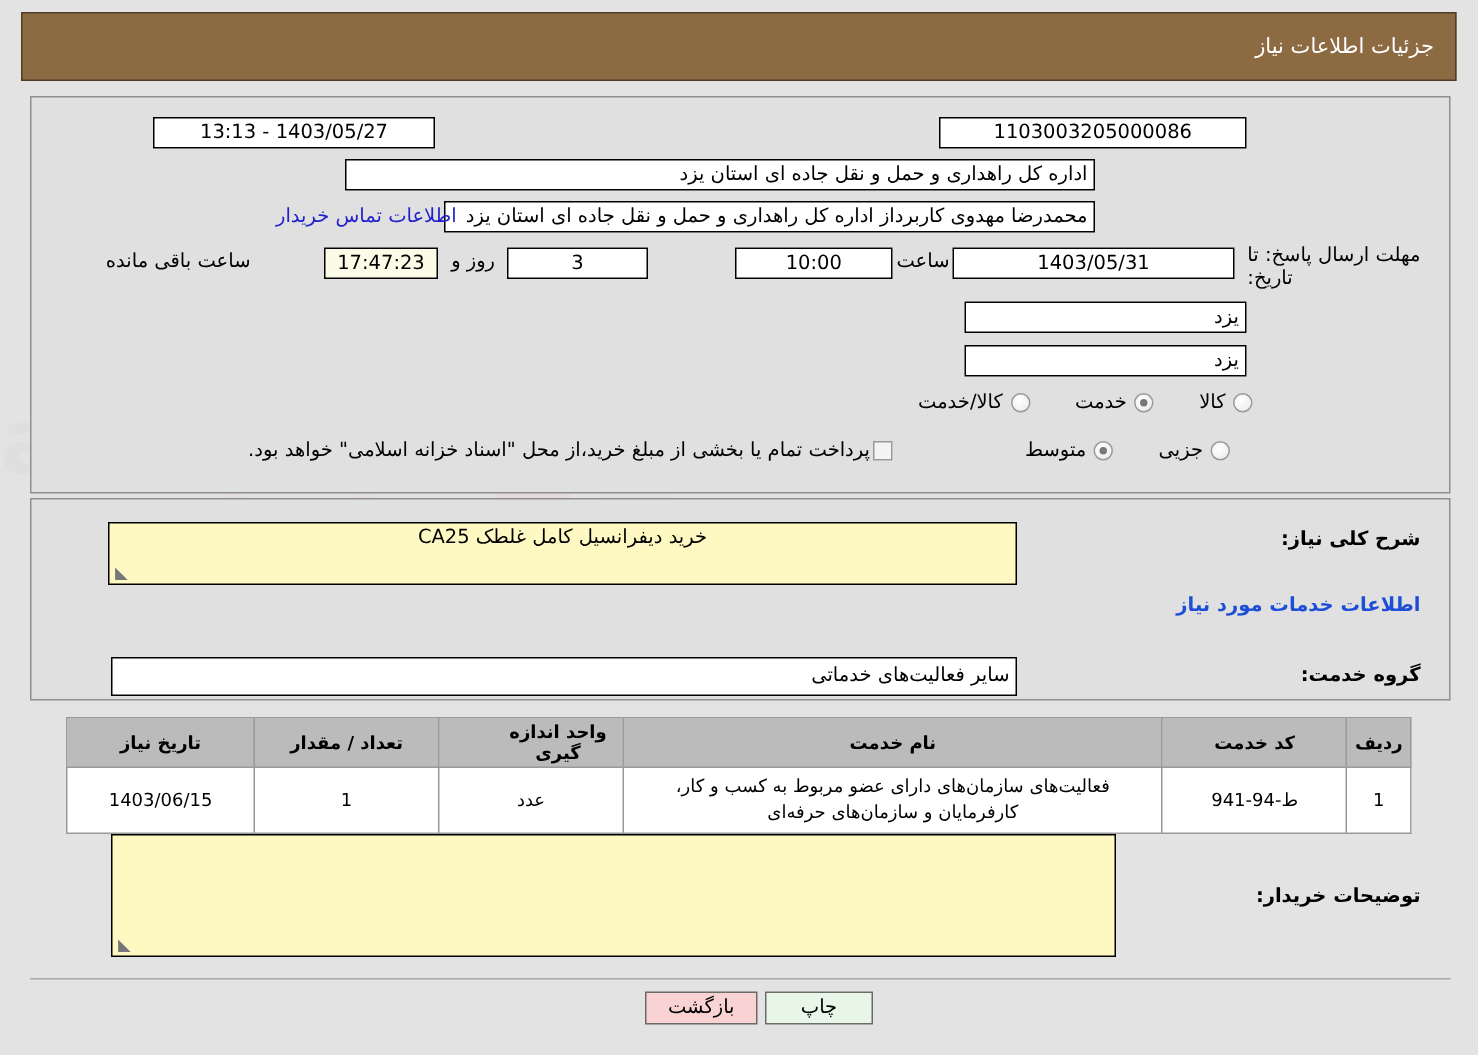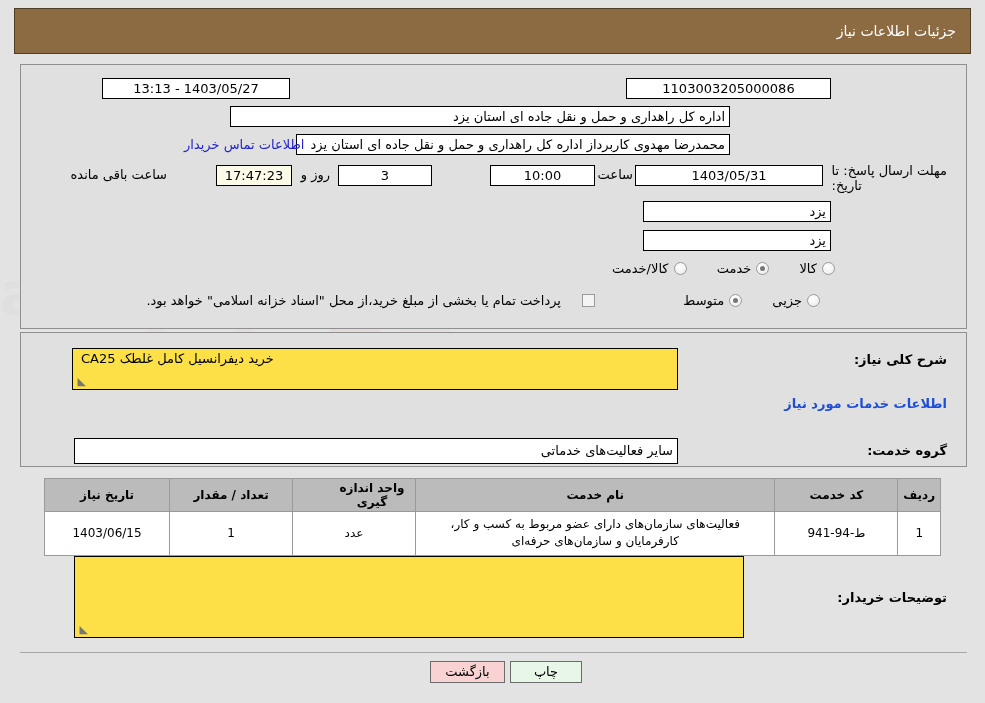--- a/index.html
+++ b/index.html
@@ -108,25 +108,25 @@
     width: 13px; height: 13px;
     border: 1px solid #9a9a9a;
     background: #f4f4f4;
     vertical-align: middle;
   }
   .opt { display: inline-flex; align-items: center; gap: 5px; margin-left: 26px; }
   .opt .cap { font-size: 13px; }
 
   
   .ta {
-    background: #fde047;
+    background: #fef9c3;
     border: 1px solid #000;
     font-size: 13px;
     padding: 2px 8px;
-    text-align: left;
+    text-align: center;
     position: relative;
     overflow: hidden;
   }
   .ta .grip {
     position: absolute;
     left: 3px; bottom: 2px;
     width: 10px; height: 10px;
     color: #777;
     font-size: 11px;
     line-height: 10px;
@@ -286,21 +286,21 @@
   <div style="position:absolute; right:165px; top:293px; z-index:3;">
     <span class="opt">
       <span class="radio"></span>
       <span class="cap">جزیی</span>
     </span>
     <span class="opt">
       <span class="radio on"></span>
       <span class="cap">متوسط</span>
     </span>
   </div>
-  <div style="position:absolute; right:390px; top:293px; z-index:3; display:flex; align-items:center; gap:21px;">
+  <div style="position:absolute; right:390px; top:293px; z-index:3; display:flex; align-items:center; gap:2px;">
     <span class="chk"></span>
     <span class="lbl">پرداخت تمام یا بخشی از مبلغ خرید،از محل "اسناد خزانه اسلامی" خواهد بود.</span>
   </div>
 
   <div class="panel" id="panel-mid"></div>
 
   <div class="lbl lbl-b" style="position:absolute; right:38px; top:352px; z-index:3;">شرح کلی نیاز:</div>
   <div class="ta" style="position:absolute; left:72px; top:348px; width:606px; height:42px; z-index:3;">
     <span>خرید دیفرانسیل کامل غلطک CA25</span>
     <span class="grip">◢</span>

